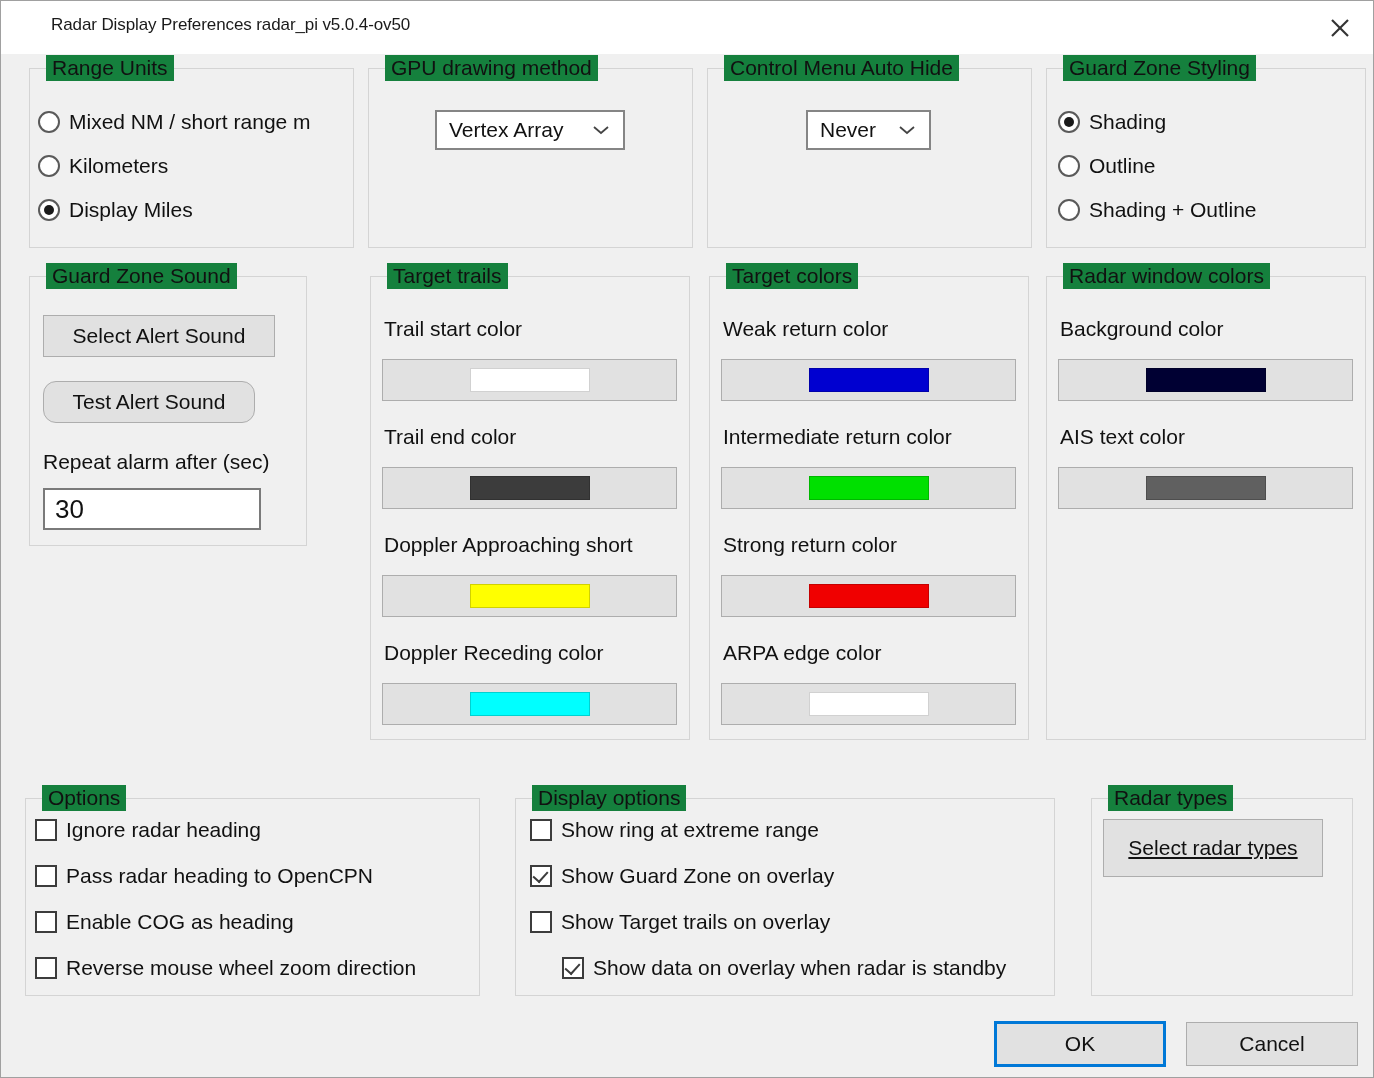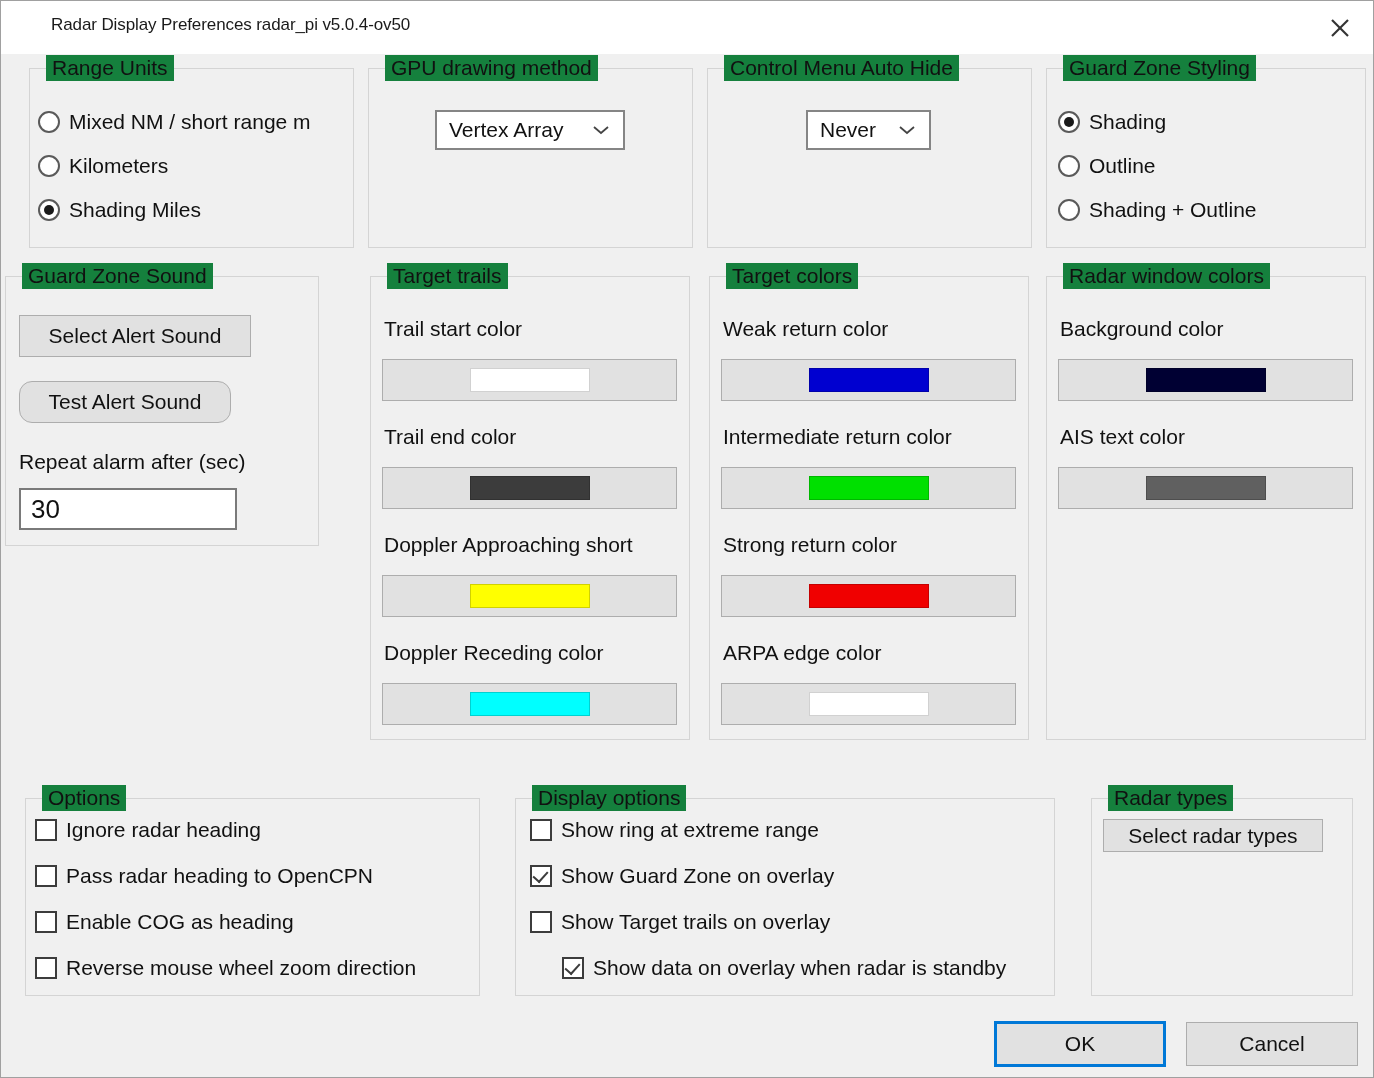--- a/index.html
+++ b/index.html
@@ -241,21 +241,21 @@
     <div class="radio-row" style="left:8px; top:42px;">
       <span class="radio"></span>
       <span class="radio-label">Mixed NM / short range m</span>
     </div>
     <div class="radio-row" style="left:8px; top:86px;">
       <span class="radio"></span>
       <span class="radio-label">Kilometers</span>
     </div>
     <div class="radio-row" style="left:8px; top:130px;">
       <span class="radio checked"></span>
-      <span class="radio-label">Shading Miles</span>
+      <span class="radio-label">Display Miles</span>
     </div>
   </div>
 
   <div class="group" style="left:367px; top:67px; width:325px; height:180px;">
     <div class="group-title">GPU drawing method</div>
     <div class="dropdown" style="left:66px; top:41px; width:190px; height:40px;">
       <span class="dropdown-value">Vertex Array</span>
       <span class="dropdown-arrow">
         <svg width="16" height="10" viewBox="0 0 16 10" aria-hidden="true">
           <polyline points="1,2 8,8 15,2" fill="none" stroke="#444" stroke-width="1.8"></polyline>
@@ -285,21 +285,21 @@
     <div class="radio-row" style="left:11px; top:86px;">
       <span class="radio"></span>
       <span class="radio-label">Outline</span>
     </div>
     <div class="radio-row" style="left:11px; top:130px;">
       <span class="radio"></span>
       <span class="radio-label">Shading + Outline</span>
     </div>
   </div>
 
-  <div class="group" style="left:4px; top:275px; width:314px; height:270px;">
+  <div class="group" style="left:28px; top:275px; width:278px; height:270px;">
     <div class="group-title">Guard Zone Sound</div>
     <div class="btn" style="left:13px; top:38px; width:232px; height:42px;">Select Alert Sound</div>
     <div class="btn" style="left:13px; top:104px; width:212px; height:42px;border-radius:13px;">Test Alert Sound</div>
     <div class="color-label" style="left:13px; top:173px;">Repeat alarm after (sec)</div>
     <div class="textinput" style="left:13px; top:211px; width:218px; height:42px;">30</div>
   </div>
 
   <div class="group" style="left:369px; top:275px; width:320px; height:464px;">
     <div class="group-title">Target trails</div>
 
@@ -399,19 +399,19 @@
       <span class="check-label">Show Target trails on overlay</span>
     </div>
     <div class="check-row" style="left:14px; top:158px;padding-left:32px;">
       <span class="checkbox checked"></span>
       <span class="check-label">Show data on overlay when radar is standby</span>
     </div>
   </div>
 
   <div class="group" style="left:1090px; top:797px; width:262px; height:198px;">
     <div class="group-title">Radar types</div>
-    <div class="btn" style="left:11px; top:20px; width:220px; height:33px;">Select radar types</div>
+    <div class="btn" style="left:11px; top:20px; width:220px; height:58px;text-decoration:underline;">Select radar types</div>
   </div>
 
   <div class="btn focus" style="left:993px; top:1020px; width:172px; height:46px;">OK</div>
   <div class="btn" style="left:1185px; top:1021px; width:172px; height:44px;">Cancel</div>
 
 </div>
 
 </body></html>

